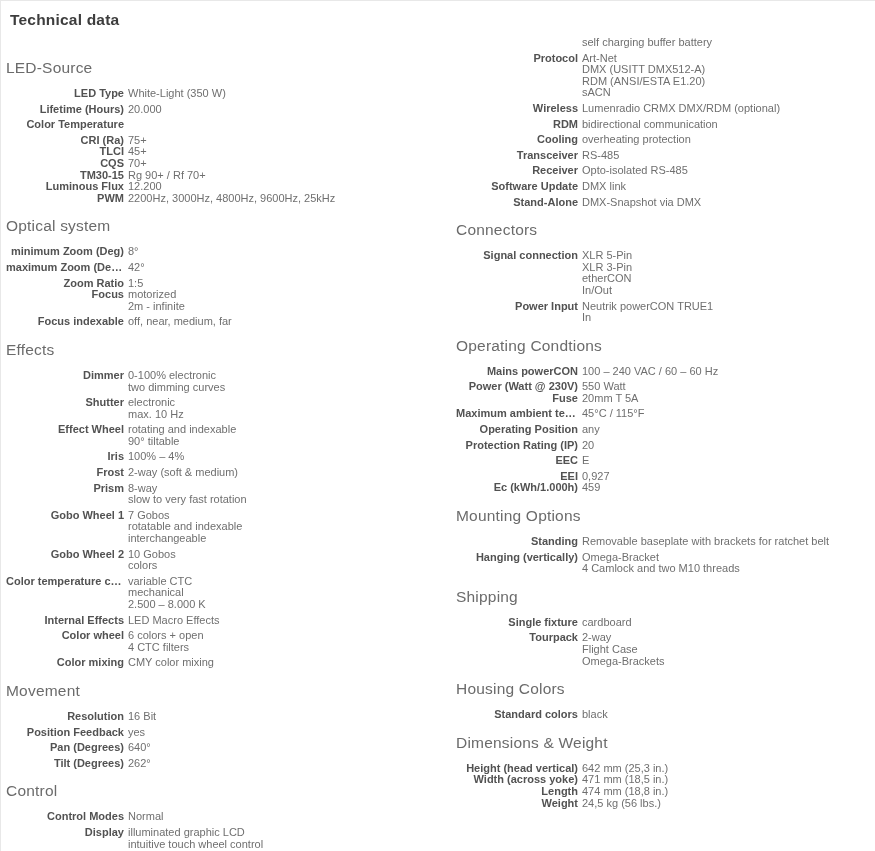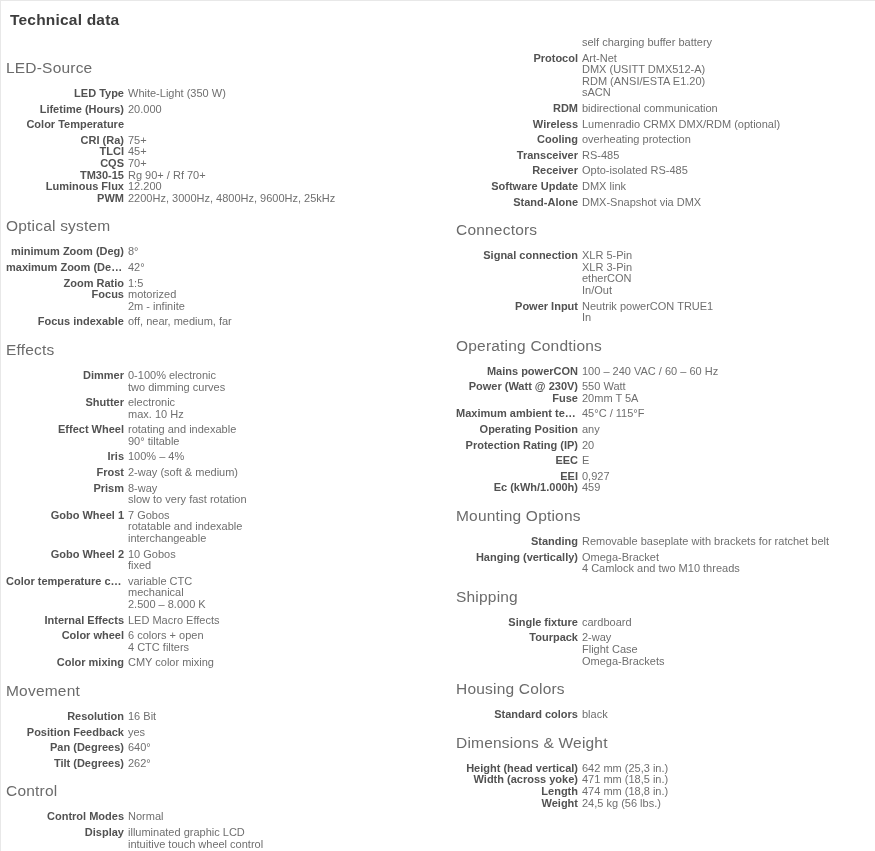--- a/index.html
+++ b/index.html
@@ -212,21 +212,21 @@
             <div class="line">rotatable and indexable</div>
             <div class="line">interchangeable</div>
           </div>
         </div>
         <div class="spec-row">
           <div class="spec-label">
             <div class="line">Gobo Wheel 2</div>
           </div>
           <div class="spec-value">
             <div class="line">10 Gobos</div>
-            <div class="line">fixed</div>
+            <div class="line">colors</div>
           </div>
         </div>
         <div class="spec-row">
           <div class="spec-label">
             <div class="line">Color temperature cont…</div>
           </div>
           <div class="spec-value">
             <div class="line">variable CTC</div>
             <div class="line">mechanical</div>
             <div class="line">2.500 – 8.000 K</div>
@@ -328,32 +328,32 @@
           </div>
           <div class="spec-value">
             <div class="line">Art-Net</div>
             <div class="line">DMX (USITT DMX512-A)</div>
             <div class="line">RDM (ANSI/ESTA E1.20)</div>
             <div class="line">sACN</div>
           </div>
         </div>
         <div class="spec-row">
           <div class="spec-label">
+            <div class="line">Wireless</div>
+          </div>
+          <div class="spec-value">
+            <div class="line">Lumenradio CRMX DMX/RDM (optional)</div>
+          </div>
+        </div>
+        <div class="spec-row">
+          <div class="spec-label">
             <div class="line">RDM</div>
           </div>
           <div class="spec-value">
             <div class="line">bidirectional communication</div>
-          </div>
-        </div>
-        <div class="spec-row">
-          <div class="spec-label">
-            <div class="line">Wireless</div>
-          </div>
-          <div class="spec-value">
-            <div class="line">Lumenradio CRMX DMX/RDM (optional)</div>
           </div>
         </div>
         <div class="spec-row">
           <div class="spec-label">
             <div class="line">Cooling</div>
           </div>
           <div class="spec-value">
             <div class="line">overheating protection</div>
           </div>
         </div>

